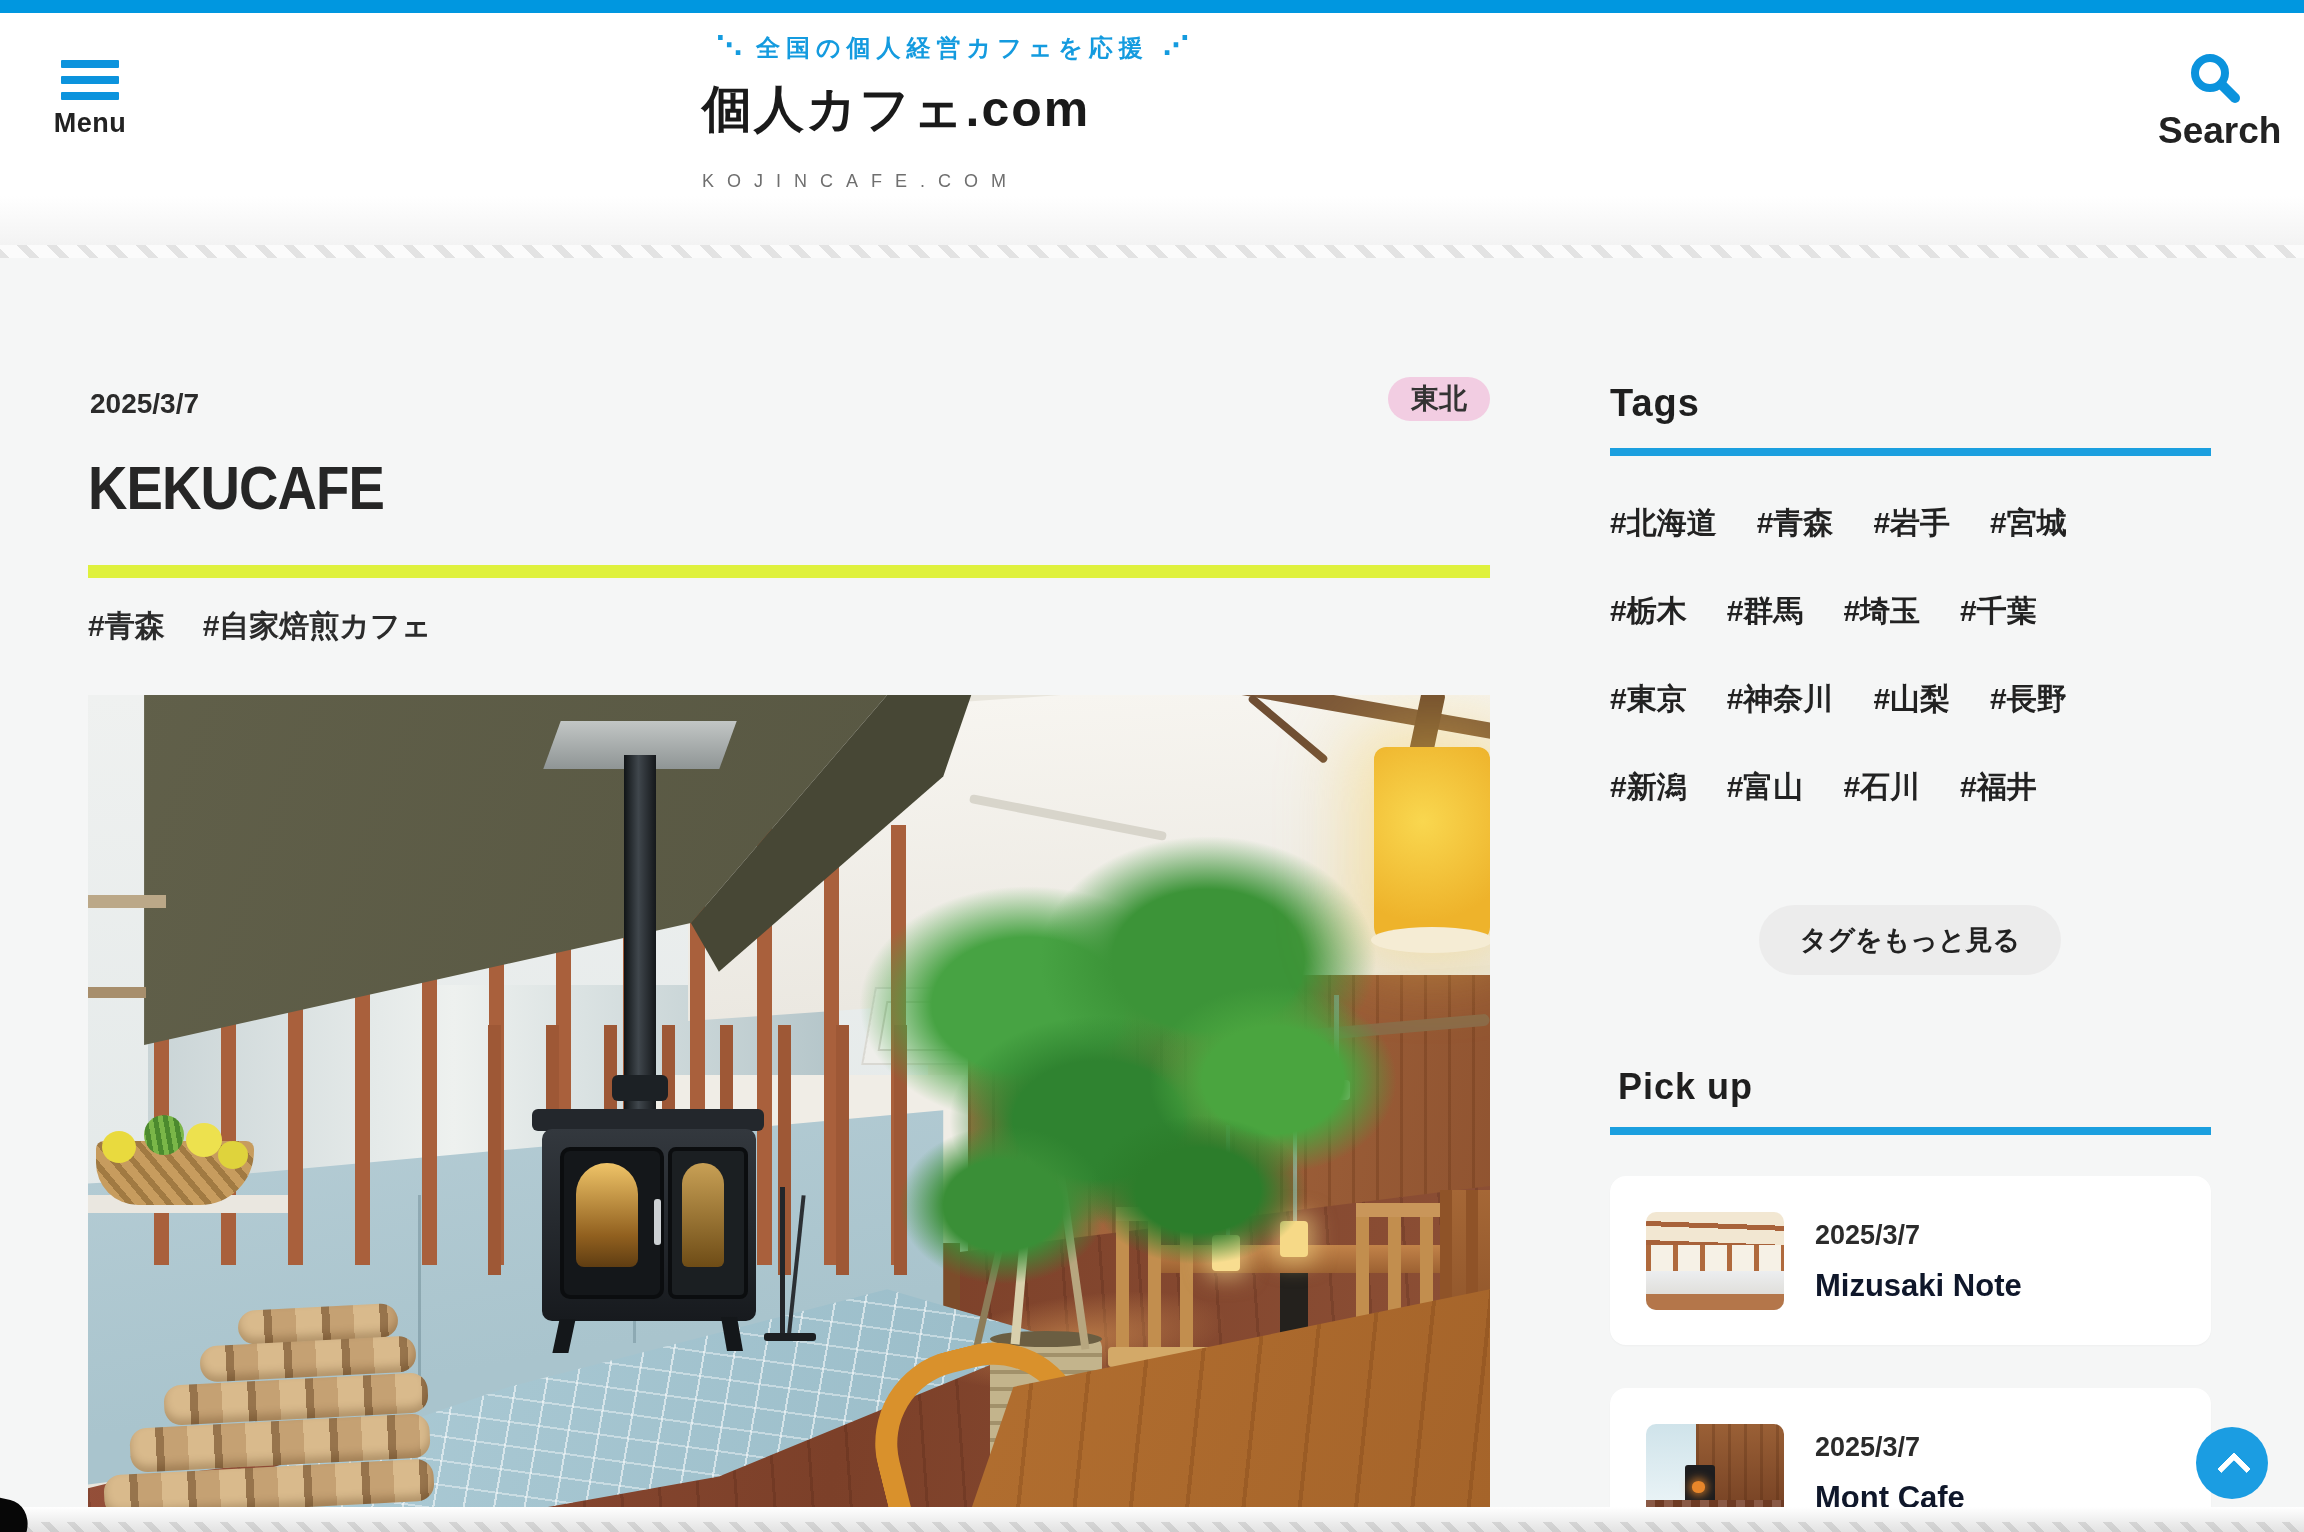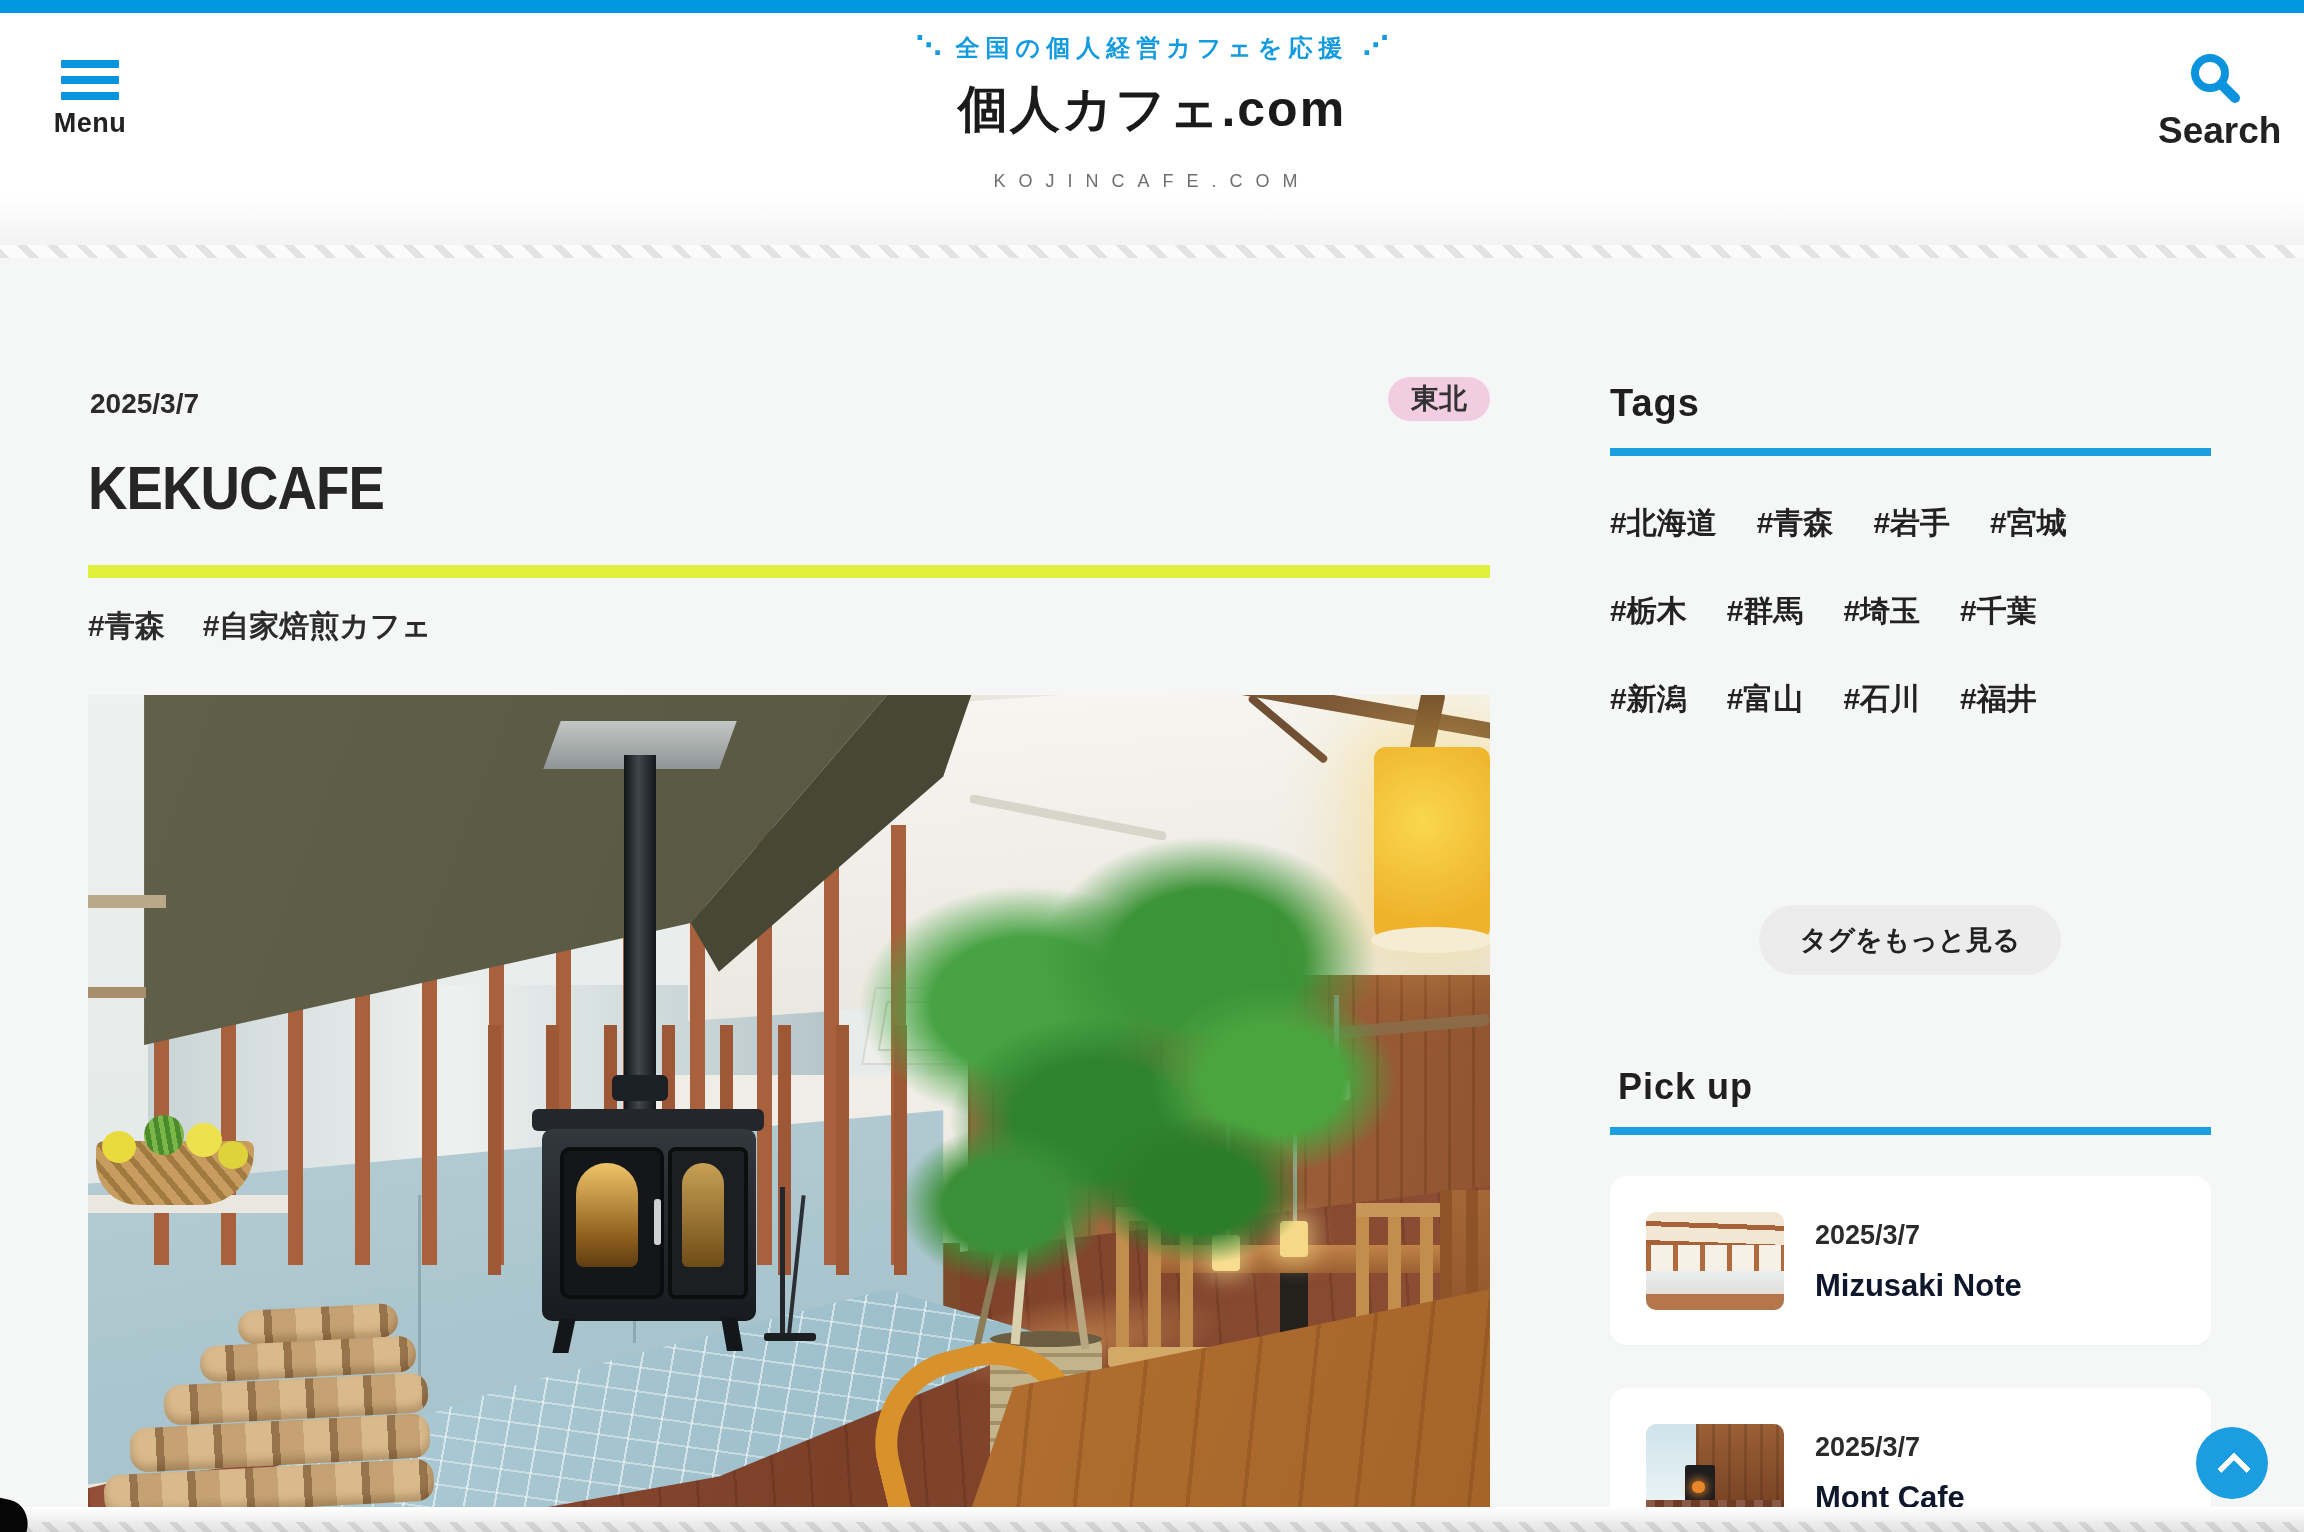--- a/index.html
+++ b/index.html
@@ -9,21 +9,21 @@
     font-family:"Liberation Sans","DejaVu Sans",sans-serif;
   }
   
   .site-header{position:absolute;left:0;top:0;width:2304px;height:245px;
     background:linear-gradient(#ffffff 80%,#f3f3f3);}
   .topbar{position:absolute;left:0;top:0;width:100%;height:13px;background:#0097e0;}
   .menu-btn{position:absolute;left:46px;top:60px;width:88px;text-align:center;cursor:pointer;}
   .hamburger{width:58px;margin:0 auto;}
   .hamburger b{display:block;height:8px;background:#0b93dd;margin-bottom:8px;border-radius:1px;}
   .menu-label{font-size:27px;font-weight:700;color:#222;margin-top:8px;letter-spacing:.5px;}
-  .logo{position:absolute;left:50%;top:32px;transform:translateX(-50%);text-align:center;width:900px;cursor:pointer;}
+  .logo{position:absolute;left:50%;top:32px;transform:translateX(-50%);text-align:left;width:900px;cursor:pointer;}
   .tagline{color:#149bdf;font-size:24px;font-weight:700;letter-spacing:6px;white-space:nowrap;}
   .tagline .deco{font-size:26px;letter-spacing:0;position:relative;top:-2px;margin:0 14px;font-weight:900;}
   .site-title{font-size:50px;font-weight:900;color:#1a1a1a;letter-spacing:2px;margin-top:12px;}
   .site-sub{font-size:18px;color:#6f6f6f;letter-spacing:13px;margin-top:28px;font-weight:500;}
   .search-btn{position:absolute;left:2158px;top:48px;width:112px;text-align:center;cursor:pointer;}
   .search-btn svg{display:block;margin:0 auto;}
   .search-label{font-size:37px;font-weight:700;color:#222;margin-top:4px;}
   .stripe{position:absolute;left:0;top:245px;width:100%;height:13px;
     background:repeating-linear-gradient(45deg,#e3e3e3 0 7px,#fbfbfb 7px 21px);}
   
@@ -333,20 +333,26 @@
     <a>#岩手</a>
     <a>#宮城</a>
   </div>
   <div class="tagrow">
     <a>#栃木</a>
     <a>#群馬</a>
     <a>#埼玉</a>
     <a>#千葉</a>
   </div>
   <div class="tagrow">
+    <a>#東京</a>
+    <a>#神奈川</a>
+    <a>#山梨</a>
+    <a>#長野</a>
+  </div>
+  <div class="tagrow">
     <a>#新潟</a>
     <a>#富山</a>
     <a>#石川</a>
     <a>#福井</a>
   </div>
 </div>
 
 <button class="sb-more">タグをもっと見る</button>
 
 <h2 class="sb-h pickup" style="margin:8px;">Pick up</h2>

